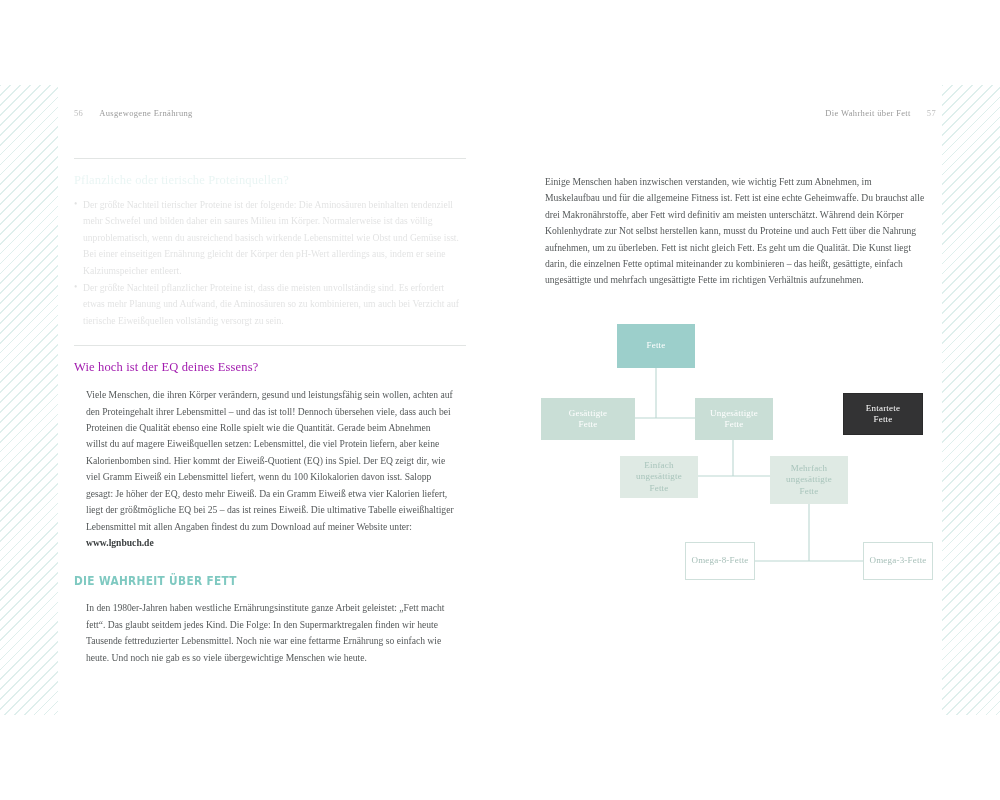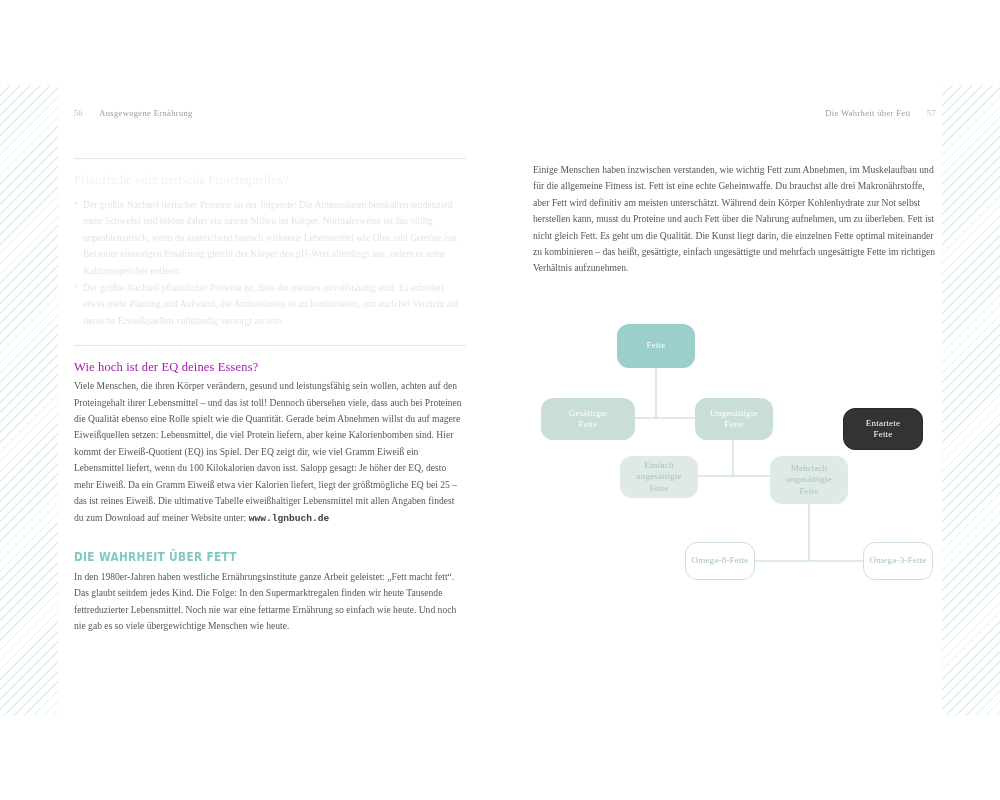--- a/index.html
+++ b/index.html
@@ -90,21 +90,21 @@
   h3.sub {
     font-size: 12.5px;
     font-weight: normal;
     color: #7fc4bc;
     margin: 0 0 3px 0;
     letter-spacing: .15px;
   }
   .body {
     font-size: 9.6px;
     line-height: 16.4px;
-    margin: 0;
+    margin: 12px;
     text-align: left;
     color: #55595a;
   }
   ul.bullets {
     margin: 9px 0 0 0;
     padding: 0;
     list-style: none;
   }
   ul.bullets li {
     font-size: 9.6px;
@@ -125,21 +125,21 @@
     font-family: "DejaVu Sans Condensed", "Liberation Sans", sans-serif;
     font-size: 13px;
     font-weight: bold;
     letter-spacing: .4px;
     color: #7fc9c1;
     margin: 0 0 5px 0;
     text-transform: uppercase;
     transform: scaleX(.9);
     transform-origin: left center;
   }
-  .website { font-weight: bold; color: #3b3f40; font-family: Liberation Mono, monospace; }
+  .website { font-weight: bold; color: #3b3f40; }
 
   .block-eq { margin-top: 2px; }
   .block-fett { margin-top: 22px; }
 
   
   .col-right {
     position: absolute;
     left: 20px;
     top: 162px;
     width: 405px;
@@ -158,21 +158,20 @@
   .node {
     position: absolute;
     box-sizing: border-box;
     display: flex;
     align-items: center;
     justify-content: center;
     text-align: center;
     font-size: 9px;
     line-height: 11.5px;
     letter-spacing: .2px;
-    border-radius: 12px;
   }
   .node-root {
     background: #9ccfcb;
     color: #ffffff;
   }
   .node-mid {
     background: #c9ded6;
     color: #ffffff;
   }
   .node-sub {
@@ -264,21 +263,21 @@
         </div>
 
         <div class="node node-mid" style="left:8px; top:94px; width:94px; height:42px;">
           <span>Gesättigte<br>Fette</span>
         </div>
 
         <div class="node node-mid" style="left:162px; top:94px; width:78px; height:42px;">
           <span>Ungesättigte<br>Fette</span>
         </div>
 
-        <div class="node node-dark" style="left:310px; top:104px; width:80px; height:42px;">
+        <div class="node node-dark" style="left:310px; top:89px; width:80px; height:42px;">
           <span>Entartete<br>Fette</span>
         </div>
 
         <div class="node node-sub" style="left:87px; top:152px; width:78px; height:42px;">
           <span>Einfach<br>ungesättigte<br>Fette</span>
         </div>
 
         <div class="node node-sub" style="left:237px; top:152px; width:78px; height:48px;">
           <span>Mehrfach<br>ungesättigte<br>Fette</span>
         </div>

